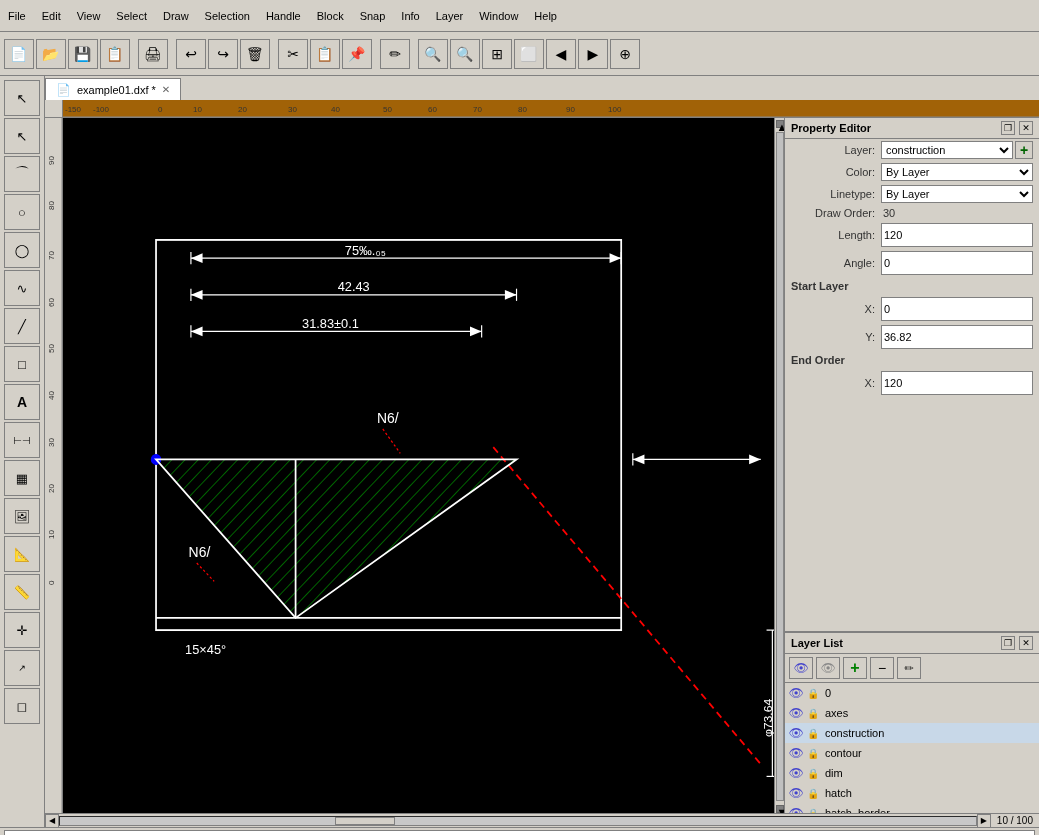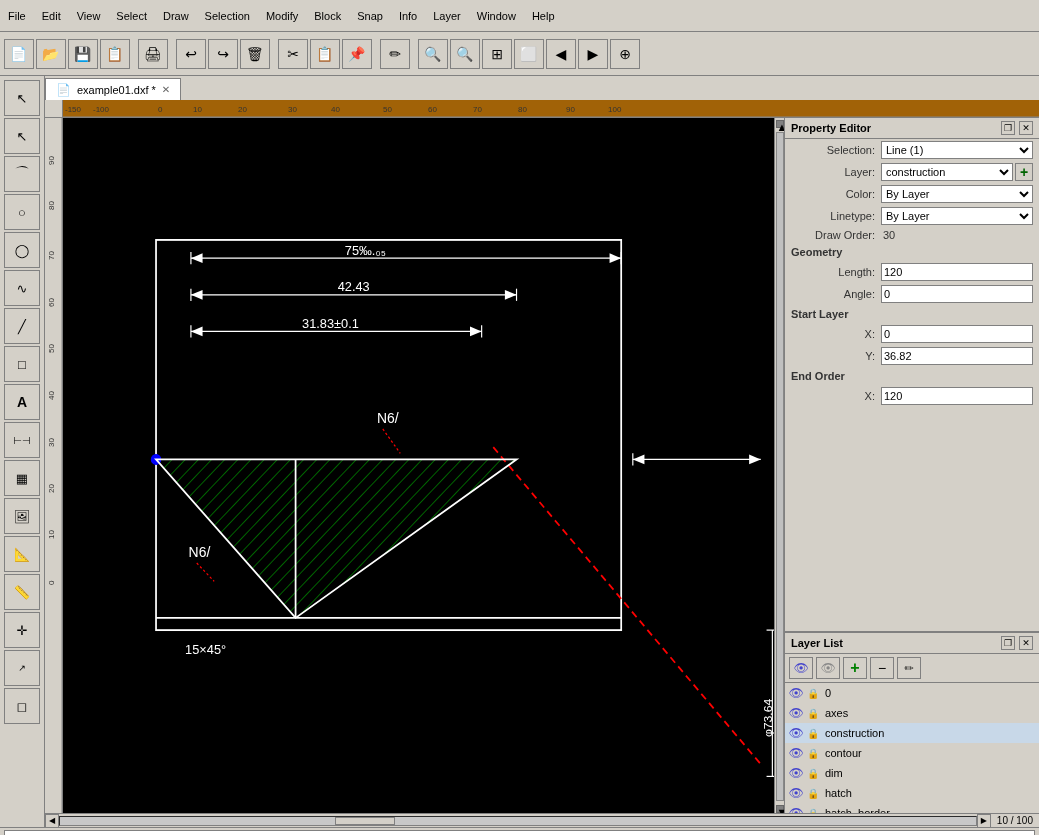--- a/index.html
+++ b/index.html
@@ -47,21 +47,21 @@
     
     .property-editor { flex: 1; border-bottom: 2px solid #808080; overflow-y: auto; }
     .panel-header { background: #d4d0c8; padding: 3px 6px; border-bottom: 1px solid #808080; display: flex; align-items: center; justify-content: space-between; font-weight: bold; font-size: 11px; }
     .panel-header-controls { display: flex; gap: 4px; }
     .panel-ctrl { width: 14px; height: 14px; background: #d4d0c8; border: 1px solid #808080; cursor: pointer; font-size: 9px; display: flex; align-items: center; justify-content: center; }
     
     .prop-row { display: flex; align-items: center; padding: 2px 6px; }
     .prop-label { width: 90px; text-align: right; padding-right: 6px; font-size: 11px; color: #333; }
     .prop-value { flex: 1; }
     .prop-select { width: 100%; height: 18px; font-size: 11px; background: white; border: 1px solid #808080; }
-    .prop-input { width: 100%; height: 18px; font-size: 11px; background: white; border: 1px solid #808080; padding: 0 2px; }
+    .prop-input { width: 100%; height: 24px; font-size: 11px; background: white; border: 1px solid #808080; padding: 0 2px; }
     .prop-text { font-size: 11px; color: #333; padding: 1px 2px; }
     .section-label { font-weight: bold; padding: 3px 6px; font-size: 11px; color: #333; }
     .prop-add-btn { width: 18px; height: 18px; background: #d4d0c8; border: 1px solid #808080; cursor: pointer; font-size: 14px; display: flex; align-items: center; justify-content: center; color: #006400; font-weight: bold; }
     
     
     .layer-list { height: 180px; overflow-y: auto; }
     .layer-toolbar { display: flex; padding: 3px 4px; gap: 3px; background: #d4d0c8; border-bottom: 1px solid #808080; }
     .layer-tool-btn { width: 24px; height: 22px; background: #d4d0c8; border: 1px solid #808080; cursor: pointer; display: flex; align-items: center; justify-content: center; font-size: 12px; }
     .layer-item { display: flex; align-items: center; padding: 2px 4px; gap: 4px; font-size: 11px; cursor: pointer; height: 20px; }
     .layer-icon { width: 14px; height: 14px; display: flex; align-items: center; justify-content: center; font-size: 11px; }
@@ -87,21 +87,21 @@
 </head>
 <body>
 
 <div class="menu-bar">
   <div class="menu-item">File</div>
     <div class="menu-item">Edit</div>
     <div class="menu-item">View</div>
     <div class="menu-item">Select</div>
     <div class="menu-item">Draw</div>
     <div class="menu-item">Selection</div>
-    <div class="menu-item">Modify</div>
+    <div class="menu-item">Handle</div>
     <div class="menu-item">Block</div>
     <div class="menu-item">Snap</div>
     <div class="menu-item">Info</div>
     <div class="menu-item">Layer</div>
     <div class="menu-item">Window</div>
     <div class="menu-item">Help</div>
 </div>
 
 <div class="toolbar">
 
@@ -293,28 +293,20 @@
 
           <div class="property-editor">
             <div class="panel-header">
               <span style="font-size:11px;font-weight:bold;">Property Editor</span>
               <div class="panel-header-controls">
                 <button class="panel-ctrl">❐</button>
                 <button class="panel-ctrl">✕</button>
               </div>
             </div>
 
-            <div class="prop-row">
-              <div class="prop-label">Selection:</div>
-              <div class="prop-value">
-                <select class="prop-select">
-                  <option>Line (1)</option>
-                </select>
-              </div>
-            </div>
 
 
             <div class="prop-row">
               <div class="prop-label">Layer:</div>
               <div class="prop-value" style="display:flex; gap:2px;">
                 <select class="prop-select" style="flex:1;">
                   <option>construction</option>
                 </select>
                 <button class="prop-add-btn">+</button>
               </div>
@@ -340,21 +332,20 @@
             </div>
 
             <div class="prop-row">
               <div class="prop-label">Draw Order:</div>
               <div class="prop-value">
                 <span class="prop-text">30</span>
               </div>
             </div>
 
 
-            <div class="section-label">Geometry</div>
 
             <div class="prop-row">
               <div class="prop-label">Length:</div>
               <div class="prop-value">
                 <input class="prop-input" type="text" value="120" style="">
               </div>
             </div>
 
             <div class="prop-row">
               <div class="prop-label">Angle:</div>

